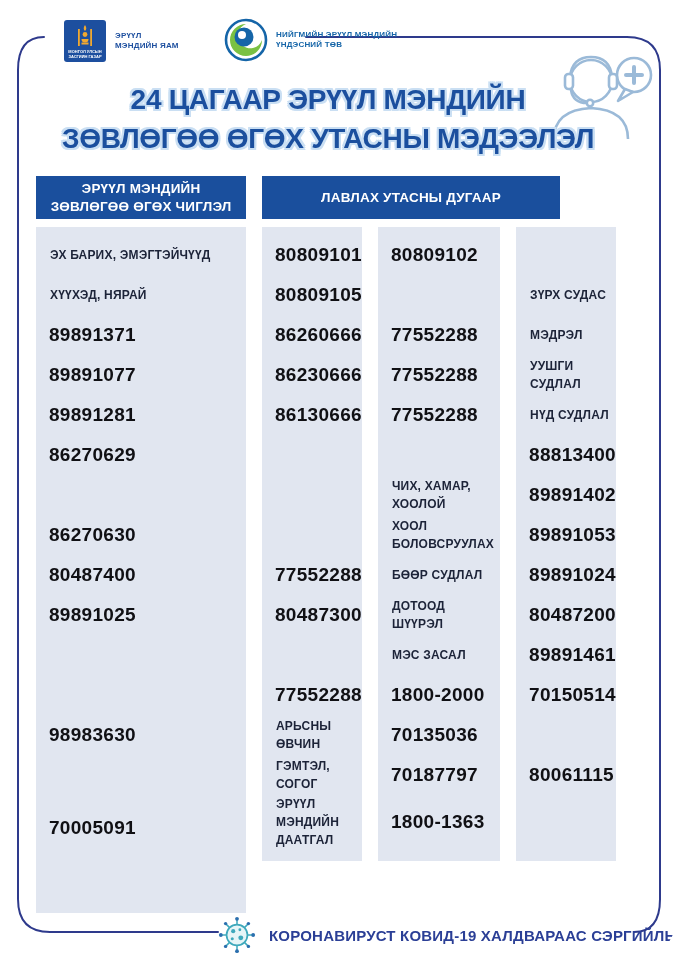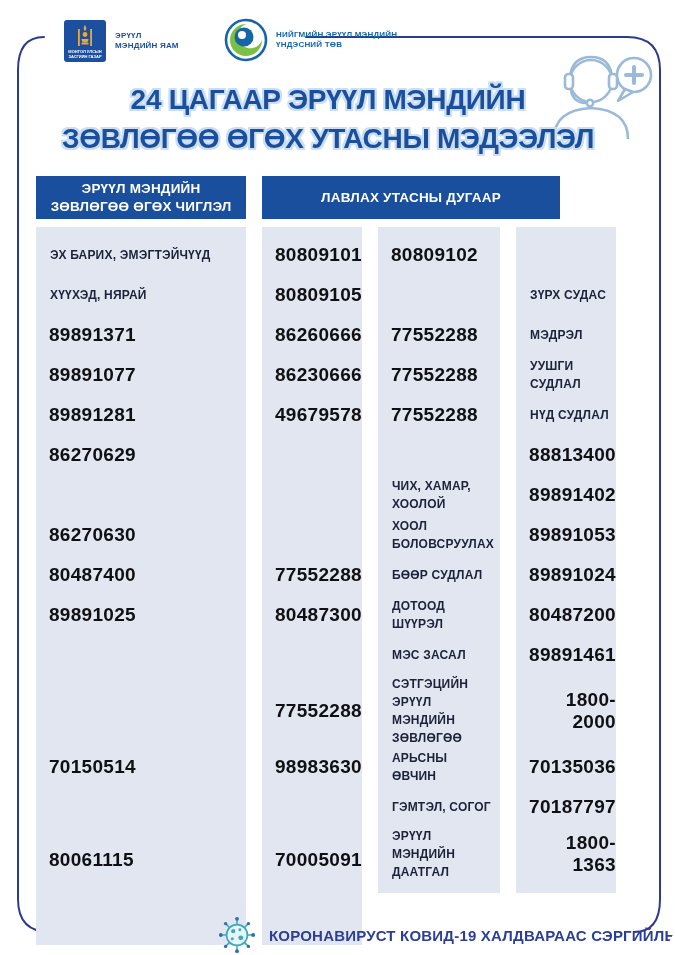--- a/index.html
+++ b/index.html
@@ -135,21 +135,21 @@
         <div class="cell cat-cell">ЗҮРХ СУДАС</div>
         <div class="cell num-cell">89891371</div>
         <div class="cell num-cell">86260666</div>
         <div class="cell num-cell">77552288</div>
         <div class="cell cat-cell">МЭДРЭЛ</div>
         <div class="cell num-cell">89891077</div>
         <div class="cell num-cell">86230666</div>
         <div class="cell num-cell">77552288</div>
         <div class="cell cat-cell">УУШГИ СУДЛАЛ</div>
         <div class="cell num-cell">89891281</div>
-        <div class="cell num-cell">49679578</div>
+        <div class="cell num-cell">86130666</div>
         <div class="cell num-cell">77552288</div>
         <div class="cell cat-cell">НҮД СУДЛАЛ</div>
         <div class="cell num-cell">86270629</div>
         <div class="cell num-cell"></div>
         <div class="cell num-cell"></div>
         <div class="cell num-cell">88813400</div>
         <div class="cell num-cell"></div>
         <div class="cell num-cell"></div>
         <div class="cell cat-cell">ЧИХ, ХАМАР, ХООЛОЙ</div>
         <div class="cell num-cell">89891402</div>
@@ -164,22 +164,20 @@
         <div class="cell num-cell">89891025</div>
         <div class="cell num-cell">80487300</div>
         <div class="cell cat-cell">ДОТООД ШҮҮРЭЛ</div>
         <div class="cell num-cell">80487200</div>
         <div class="cell num-cell"></div>
         <div class="cell num-cell"></div>
         <div class="cell cat-cell">МЭС ЗАСАЛ</div>
         <div class="cell num-cell">89891461</div>
         <div class="cell num-cell"></div>
         <div class="cell num-cell">77552288</div>
-        <div class="cell cat-cell">СЭТГЭЦИЙН ЭРҮҮЛ
-МЭНДИЙН ЗӨВЛӨГӨӨ</div>
         <div class="cell num-cell">1800-2000</div>
         <div class="cell num-cell">70150514</div>
         <div class="cell num-cell">98983630</div>
         <div class="cell cat-cell">АРЬСНЫ ӨВЧИН</div>
         <div class="cell num-cell">70135036</div>
         <div class="cell num-cell"></div>
         <div class="cell num-cell"></div>
         <div class="cell cat-cell">ГЭМТЭЛ, СОГОГ</div>
         <div class="cell num-cell">70187797</div>
         <div class="cell num-cell">80061115</div>

